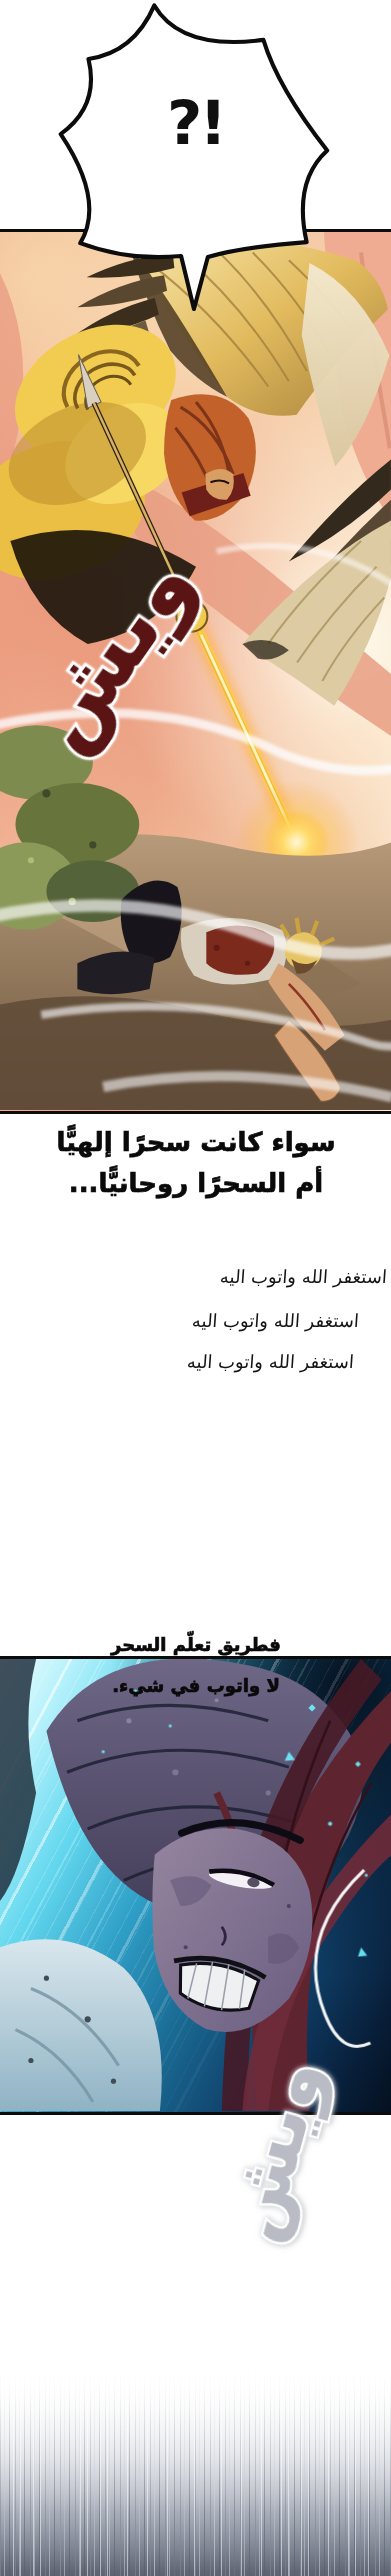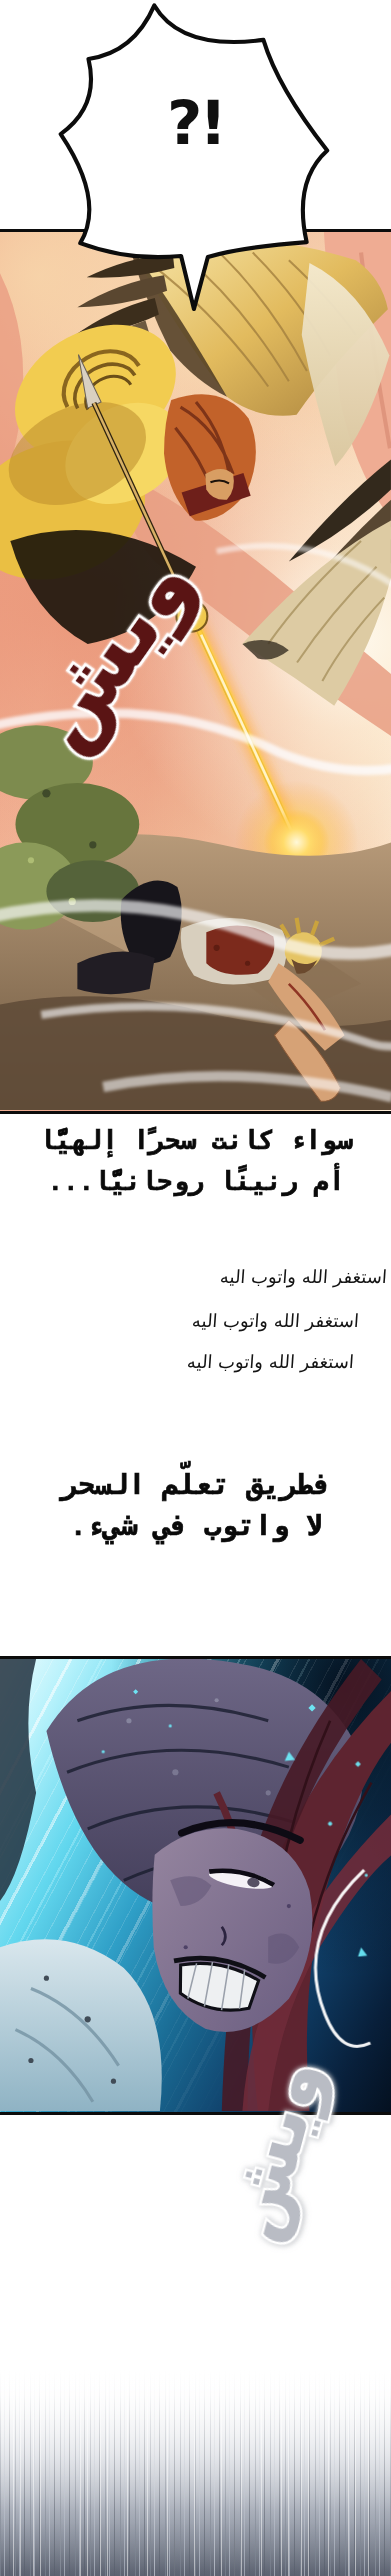--- a/index.html
+++ b/index.html
@@ -63,23 +63,23 @@
   .sfx-gray{
     left:170px;top:2107px;width:216px;height:88px;text-align:center;
     font-size:77px;color:#b9bcc4;-webkit-text-stroke:4.6px #ffffff;
     transform:rotate(-75deg);
     filter:drop-shadow(0 0 2.6px rgba(255,255,255,.95)) drop-shadow(0 1px 2.1px rgba(110,115,126,.55)) blur(0.2px);
   }
 
   
   .narration{position:absolute;left:0;width:392px;text-align:center;direction:rtl;
     color:#0a0a0a;font-weight:bold;z-index:2;}
-  .narration p{margin:0;font-family:Liberation Mono, monospace;}
+  .narration p{margin:0;}
   .narr-1{top:1122px;font-size:26px;line-height:41px;-webkit-text-stroke:0.7px #0a0a0a;}
-  .narr-2{top:1466px;font-size:28px;line-height:41px;-webkit-text-stroke:0.7px #0a0a0a;}
+  .narr-2{top:1624px;font-size:18px;line-height:41px;-webkit-text-stroke:0.7px #0a0a0a;}
 
   .dhikr-line{position:absolute;direction:rtl;font-size:18px;color:#141414;
     white-space:nowrap;z-index:2;transform:skewX(-4deg);}
   .dh-1{top:1266px;right:5.2px;}
   .dh-2{top:1310px;right:33px;}
   .dh-3{top:1351px;right:38px;}
 
   
   .streaks{
     position:absolute;left:0;top:2370px;width:392px;height:273px;z-index:1;
@@ -238,21 +238,21 @@
         <path d="M420,620 Q610,580 770,690" stroke-width="12" opacity=".7"></path>
         <path d="M200,1660 Q460,1610 760,1680" stroke-width="20" opacity=".75"></path>
       </g>
     </svg>
   </section>
 
   <div class="sfx sfx-red">ويش</div>
 
   <div class="narration narr-1">
     <p>سواء كانت سحرًا إلهيًّا</p>
-    <p>أم رنينًا روحانيًّا...</p>
+    <p>أم السحرًا روحانيًّا...</p>
   </div>
 
   <div class="dhikr-line dh-1">استغفر الله واتوب اليه</div>
   <div class="dhikr-line dh-2">استغفر الله واتوب اليه</div>
   <div class="dhikr-line dh-3">استغفر الله واتوب اليه</div>
 
   <div class="narration narr-2">
     <p>فطريق تعلّم السحر</p>
     <p>لا واتوب في شيء.</p>
   </div>

